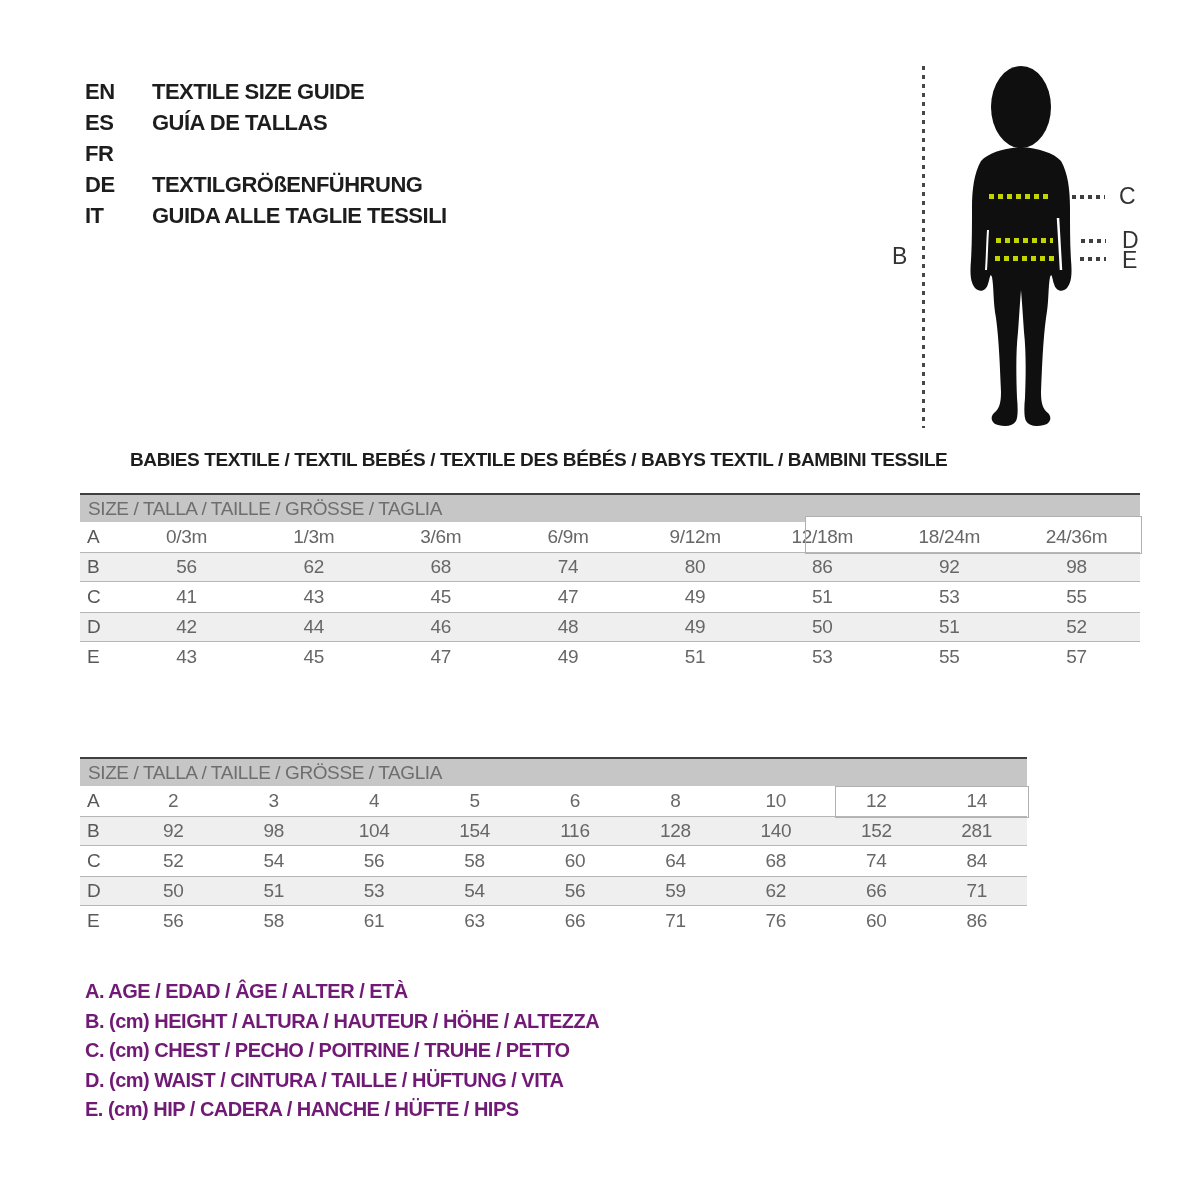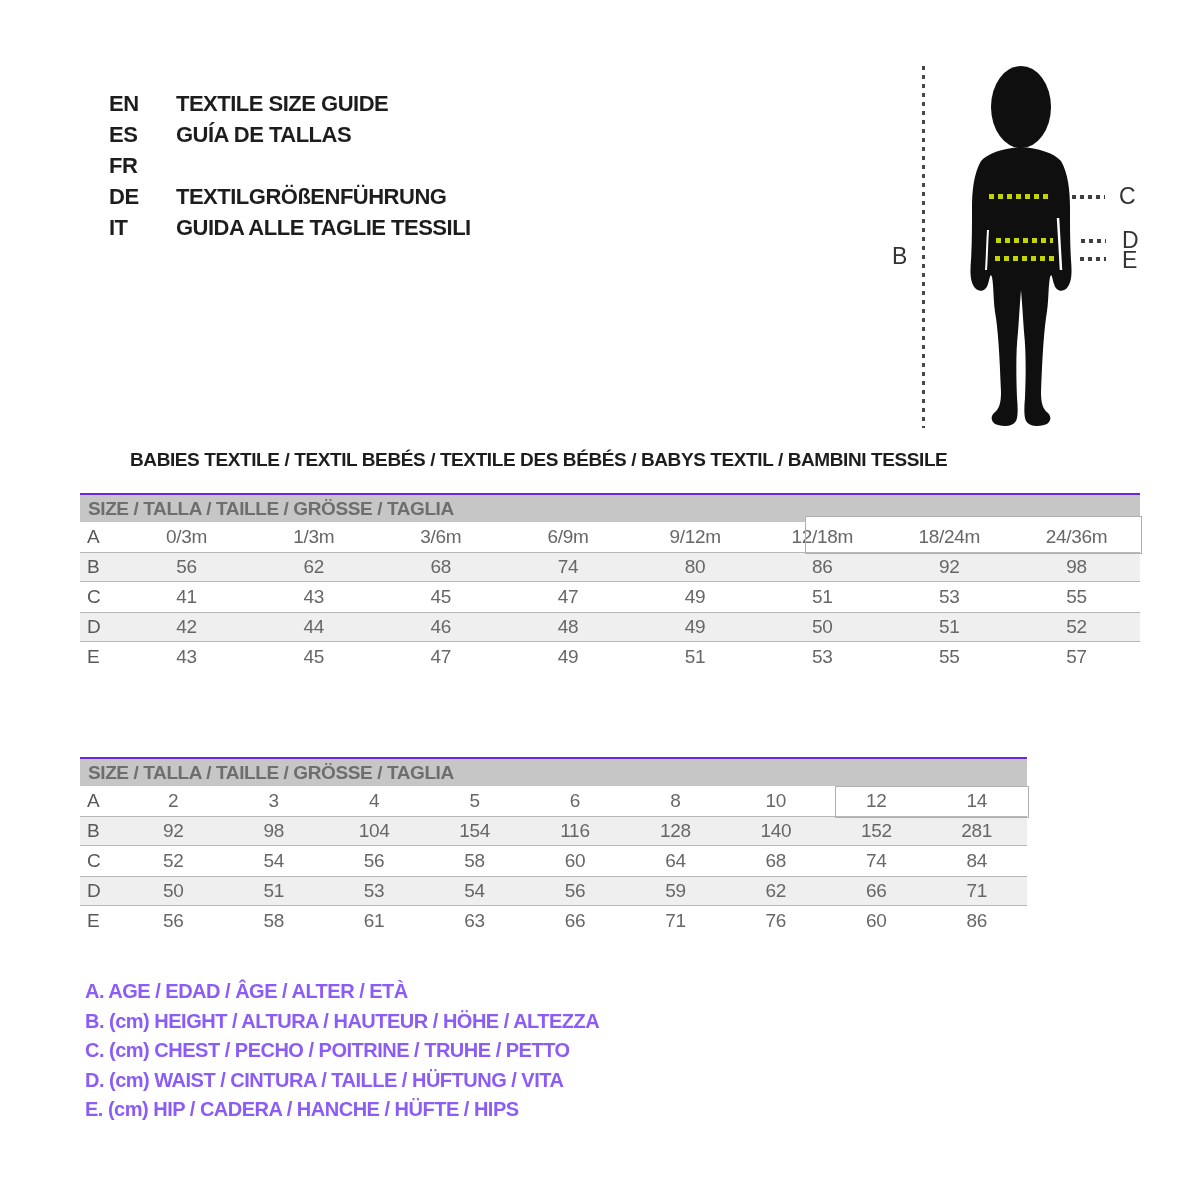--- a/index.html
+++ b/index.html
@@ -1,52 +1,52 @@
 <!DOCTYPE html>
 <html><head>
 <meta charset="utf-8">
 <style>
   html,body{margin:0;padding:0;background:#fff;}
   .page{
     position:relative;width:1200px;height:1200px;background:#ffffff;overflow:hidden;
     font-family:"Liberation Sans","DejaVu Sans",sans-serif;
   }
   
-  .lang-block{position:absolute;left:85px;top:88px;margin-left:24px;}
+  .lang-block{position:absolute;left:85px;top:76px;}
   .lang-row{display:flex;height:31px;align-items:center;font-weight:bold;
     font-size:22px;color:#1d1d1d;letter-spacing:-0.5px;}
   .lang-code{width:67px;}
   
   .fig-svg{position:absolute;left:880px;top:50px;width:265px;height:400px;}
   .dash-h{position:absolute;height:5px;}
   .dash-yellow{background:repeating-linear-gradient(90deg,#c3d500 0 5px,transparent 5px 9px);}
   .dash-dark{background:repeating-linear-gradient(90deg,#3f3f3f 0 4px,transparent 4px 8px);height:4px;}
   .dash-v{position:absolute;width:3px;
     background:repeating-linear-gradient(180deg,#474747 0 4px,transparent 4px 9px);}
   .fig-label{position:absolute;font-size:23px;line-height:20px;color:#333;letter-spacing:-0.5px;}
   
   .sec-title{position:absolute;left:85px;font-weight:bold;font-size:19px;color:#1d1d1d;
     letter-spacing:-0.4px;white-space:nowrap;margin-left:45px;}
   
   .size-table{position:absolute;left:80px;background:#fff;}
-  .size-bar{height:27px;background:#c6c6c6;border-top:2px solid #6d28d9;
-    color:#6e6e6e;font-weight:bold;font-size:19px;line-height:27px;padding-left:8px;
+  .size-bar{height:27px;background:#c6c6c6;border-top:2px solid #404040;
+    color:#6e6e6e;font-weight:normal;font-size:19px;line-height:27px;padding-left:8px;
     letter-spacing:-0.4px;}
   .trow{display:flex;height:30px;align-items:center;font-size:19px;color:#676767;
     box-sizing:border-box;letter-spacing:-0.3px;}
   .trow.band{background:#efefef;border-top:1px solid #b6b6b6;border-bottom:1px solid #b6b6b6;}
   .tcell{flex:1;text-align:center;}
   .tcell.rlabel{flex:0 0 36px;text-align:left;padding-left:7px;color:#585858;}
   
   .hl-patch{position:absolute;background:#fff;z-index:4;}
   .hl-box{position:absolute;border:1px solid #b0b0b0;background:transparent;z-index:5;}
   
   .legend{position:absolute;left:85px;top:977px;}
   .legend-item{height:29.5px;display:flex;align-items:center;font-weight:bold;
-    font-size:20px;color:#8b5cf6;letter-spacing:-0.5px;}
+    font-size:20px;color:#701a75;letter-spacing:-0.5px;}
 </style>
 </head>
 <body>
 
 <div class="page">
 
   <div class="lang-block">
     <div class="lang-row">
       <span class="lang-code">EN</span>
       <span class="lang-title">TEXTILE SIZE GUIDE</span>

